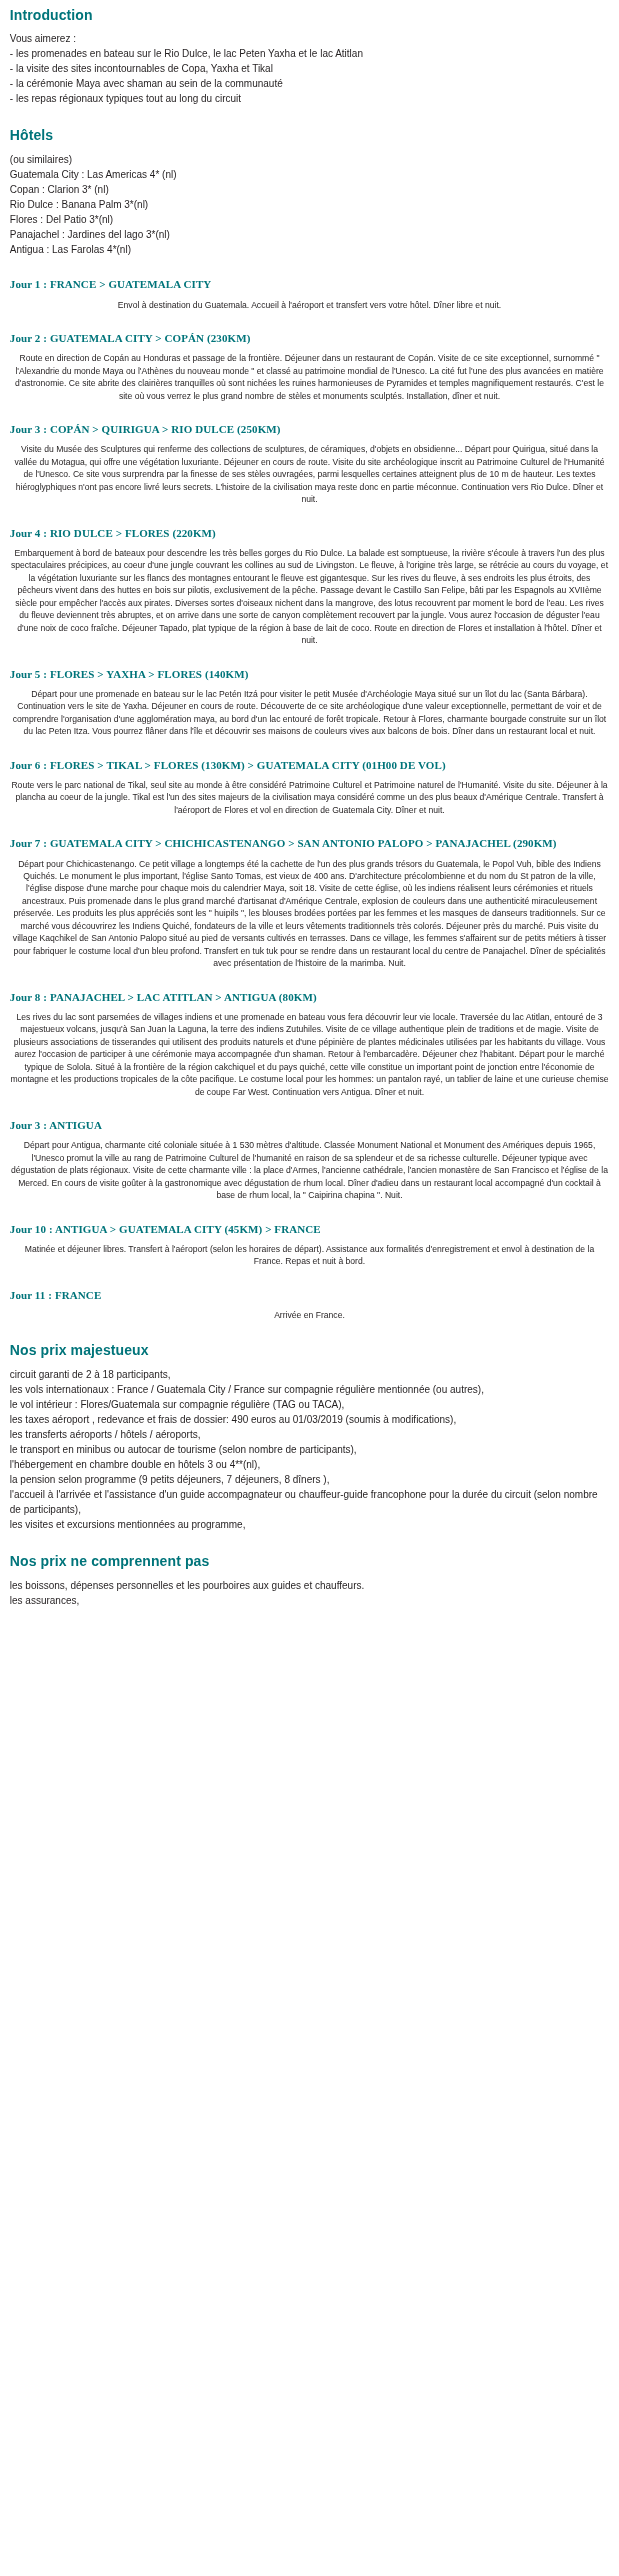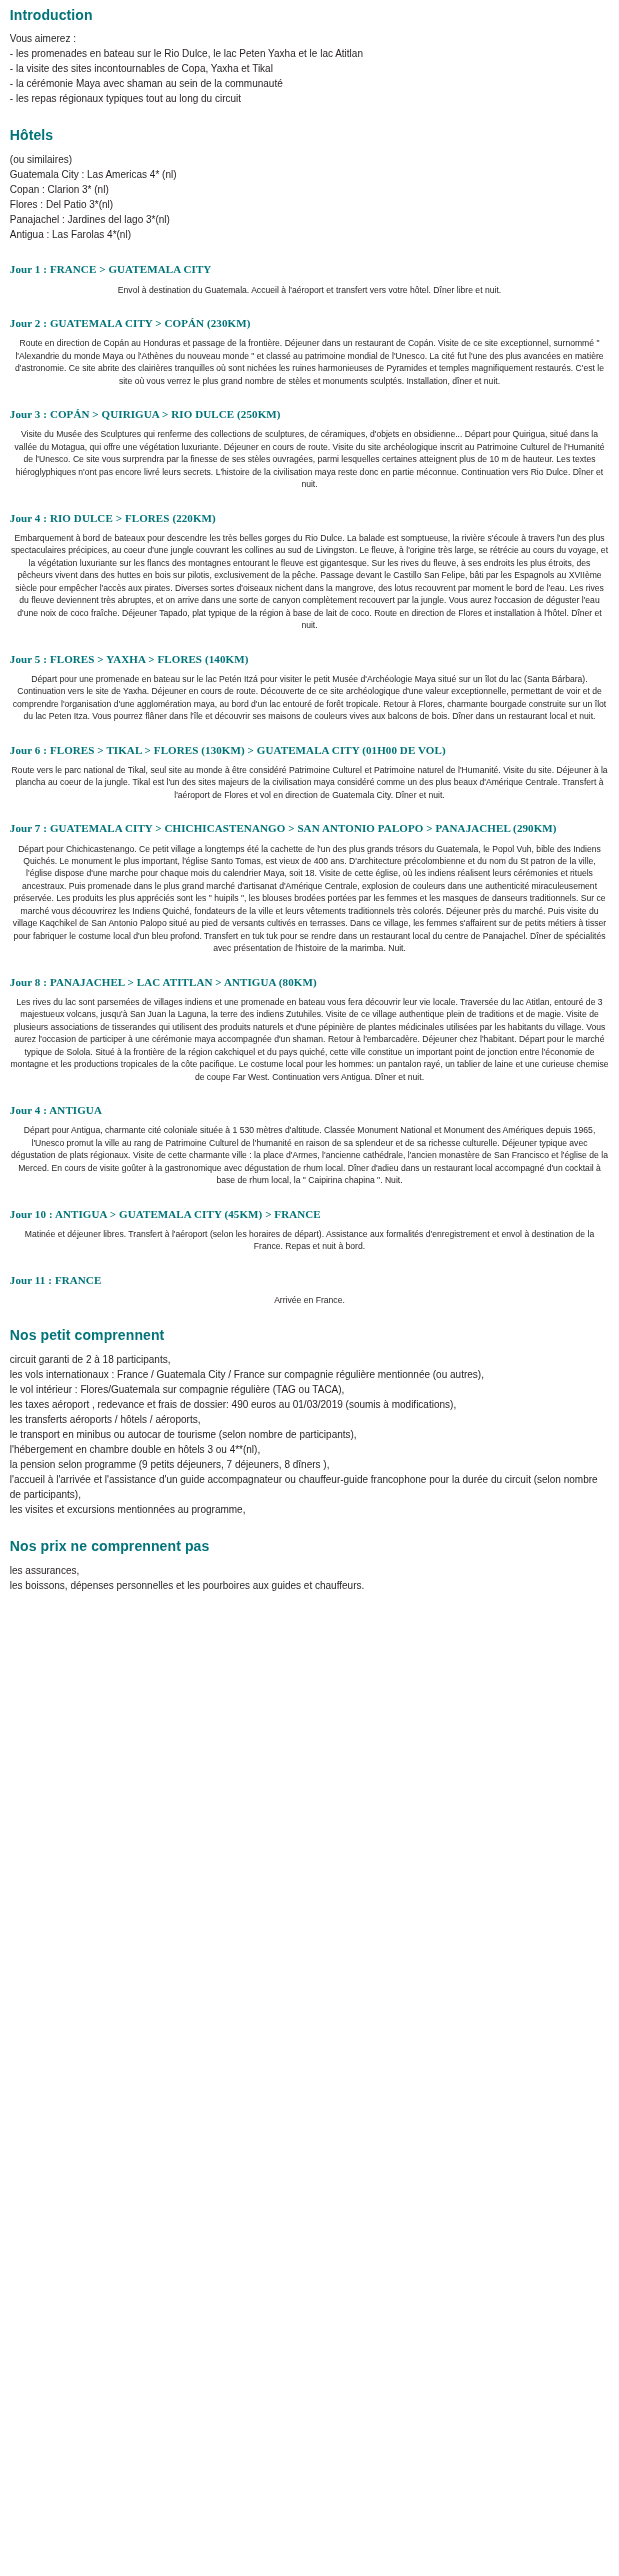--- a/index.html
+++ b/index.html
@@ -72,20 +72,21 @@
       <p>- les repas régionaux typiques tout au long du circuit</p>
     </div>
   </div>
 
   <div class="block">
     <h2 class="section-title">Hôtels</h2>
     <div class="lines">
       <p>(ou similaires)</p>
       <p>Guatemala City : Las Americas 4* (nl)</p>
       <p>Copan : Clarion 3* (nl)</p>
+      <p>Rio Dulce : Banana Palm 3*(nl)</p>
       <p>Flores : Del Patio 3*(nl)</p>
       <p>Panajachel : Jardines del lago 3*(nl)</p>
       <p>Antigua : Las Farolas 4*(nl)</p>
     </div>
   </div>
 
   <div class="block">
     <h3 class="day-title">Jour 1 : FRANCE &gt; GUATEMALA CITY</h3>
     <div class="body-block">
       <p class="para just">Envol à destination du Guatemala. Accueil à l'aéroport et transfert vers votre hôtel. Dîner libre et nuit.</p>
@@ -135,58 +136,58 @@
   </div>
 
   <div class="block">
     <h3 class="day-title">Jour 8 : PANAJACHEL &gt; LAC ATITLAN &gt; ANTIGUA (80KM)</h3>
     <div class="body-block">
       <p class="para just">Les rives du lac sont parsemées de villages indiens et une promenade en bateau vous fera découvrir leur vie locale. Traversée du lac Atitlan, entouré de 3 majestueux volcans, jusqu'à San Juan la Laguna, la terre des indiens Zutuhiles. Visite de ce village authentique plein de traditions et de magie. Visite de plusieurs associations de tisserandes qui utilisent des produits naturels et d'une pépinière de plantes médicinales utilisées par les habitants du village. Vous aurez l'occasion de participer à une cérémonie maya accompagnée d'un shaman. Retour à l'embarcadère. Déjeuner chez l'habitant. Départ pour le marché typique de Solola. Situé à la frontière de la région cakchiquel et du pays quiché, cette ville constitue un important point de jonction entre l'économie de montagne et les productions tropicales de la côte pacifique. Le costume local pour les hommes: un pantalon rayé, un tablier de laine et une curieuse chemise de coupe Far West. Continuation vers Antigua. Dîner et nuit.</p>
     </div>
   </div>
 
   <div class="block">
-    <h3 class="day-title">Jour 4 : ANTIGUA</h3>
+    <h3 class="day-title">Jour 3 : ANTIGUA</h3>
     <div class="body-block">
       <p class="para just">Départ pour Antigua, charmante cité coloniale située à 1 530 mètres d'altitude. Classée Monument National et Monument des Amériques depuis 1965, l'Unesco promut la ville au rang de Patrimoine Culturel de l'humanité en raison de sa splendeur et de sa richesse culturelle. Déjeuner typique avec dégustation de plats régionaux. Visite de cette charmante ville : la place d'Armes, l'ancienne cathédrale, l'ancien monastère de San Francisco et l'église de la Merced. En cours de visite goûter à la gastronomique avec dégustation de rhum local. Dîner d'adieu dans un restaurant local accompagné d'un cocktail à base de rhum local, la " Caipirina chapina ". Nuit.</p>
     </div>
   </div>
 
   <div class="block">
     <h3 class="day-title">Jour 10 : ANTIGUA &gt; GUATEMALA CITY (45KM) &gt; FRANCE</h3>
     <div class="body-block">
       <p class="para just">Matinée et déjeuner libres. Transfert à l'aéroport (selon les horaires de départ). Assistance aux formalités d'enregistrement et envol à destination de la France. Repas et nuit à bord.</p>
     </div>
   </div>
 
   <div class="block">
     <h3 class="day-title">Jour 11 : FRANCE</h3>
     <div class="body-block">
       <p class="para just">Arrivée en France.</p>
     </div>
   </div>
 
   <div class="block">
-    <h2 class="section-title">Nos petit comprennent</h2>
+    <h2 class="section-title">Nos prix majestueux</h2>
     <div class="lines">
       <p>circuit garanti de 2 à 18 participants,</p>
       <p>les vols internationaux : France / Guatemala City / France sur compagnie régulière mentionnée (ou autres),</p>
       <p>le vol intérieur : Flores/Guatemala sur compagnie régulière (TAG ou TACA),</p>
       <p>les taxes aéroport , redevance et frais de dossier: 490 euros au 01/03/2019 (soumis à modifications),</p>
       <p>les transferts aéroports / hôtels / aéroports,</p>
       <p>le transport en minibus ou autocar de tourisme (selon nombre de participants),</p>
       <p>l'hébergement en chambre double en hôtels 3 ou 4**(nl),</p>
       <p>la pension selon programme (9 petits déjeuners, 7 déjeuners, 8 dîners ),</p>
       <p>l'accueil à l'arrivée et l'assistance d'un guide accompagnateur ou chauffeur-guide francophone pour la durée du circuit (selon nombre de participants),</p>
       <p>les  visites et excursions mentionnées au programme,</p>
     </div>
   </div>
 
   <div class="block tight">
     <h2 class="section-title">Nos prix ne comprennent pas</h2>
     <div class="lines">
+      <p>les boissons, dépenses personnelles et les pourboires aux guides et chauffeurs.</p>
       <p>les assurances,</p>
-      <p>les boissons, dépenses personnelles et les pourboires aux guides et chauffeurs.</p>
     </div>
   </div>
 
 </div>
 
 
 </body></html>

